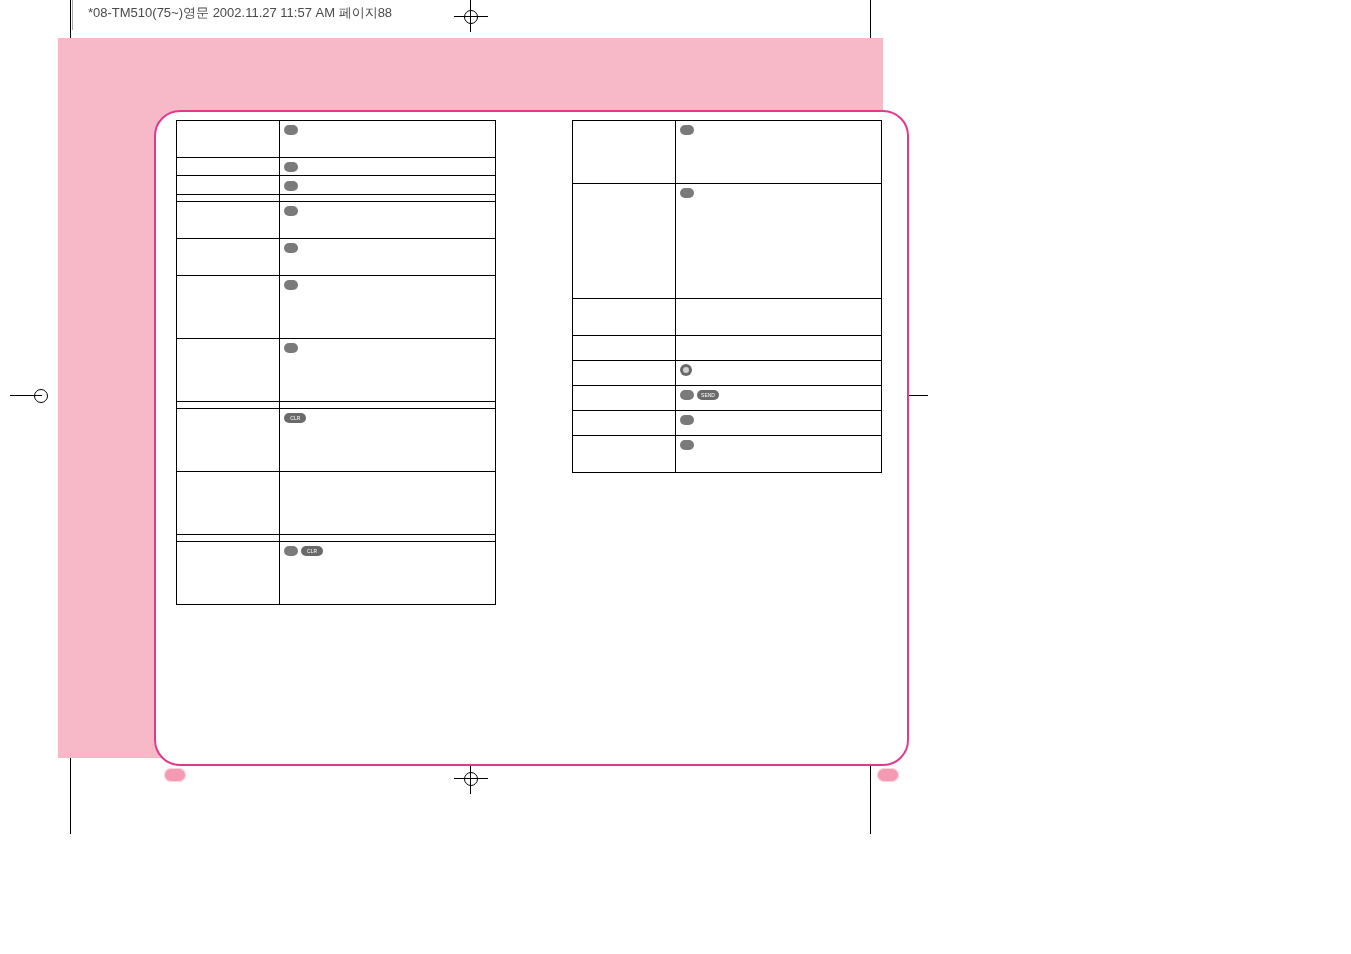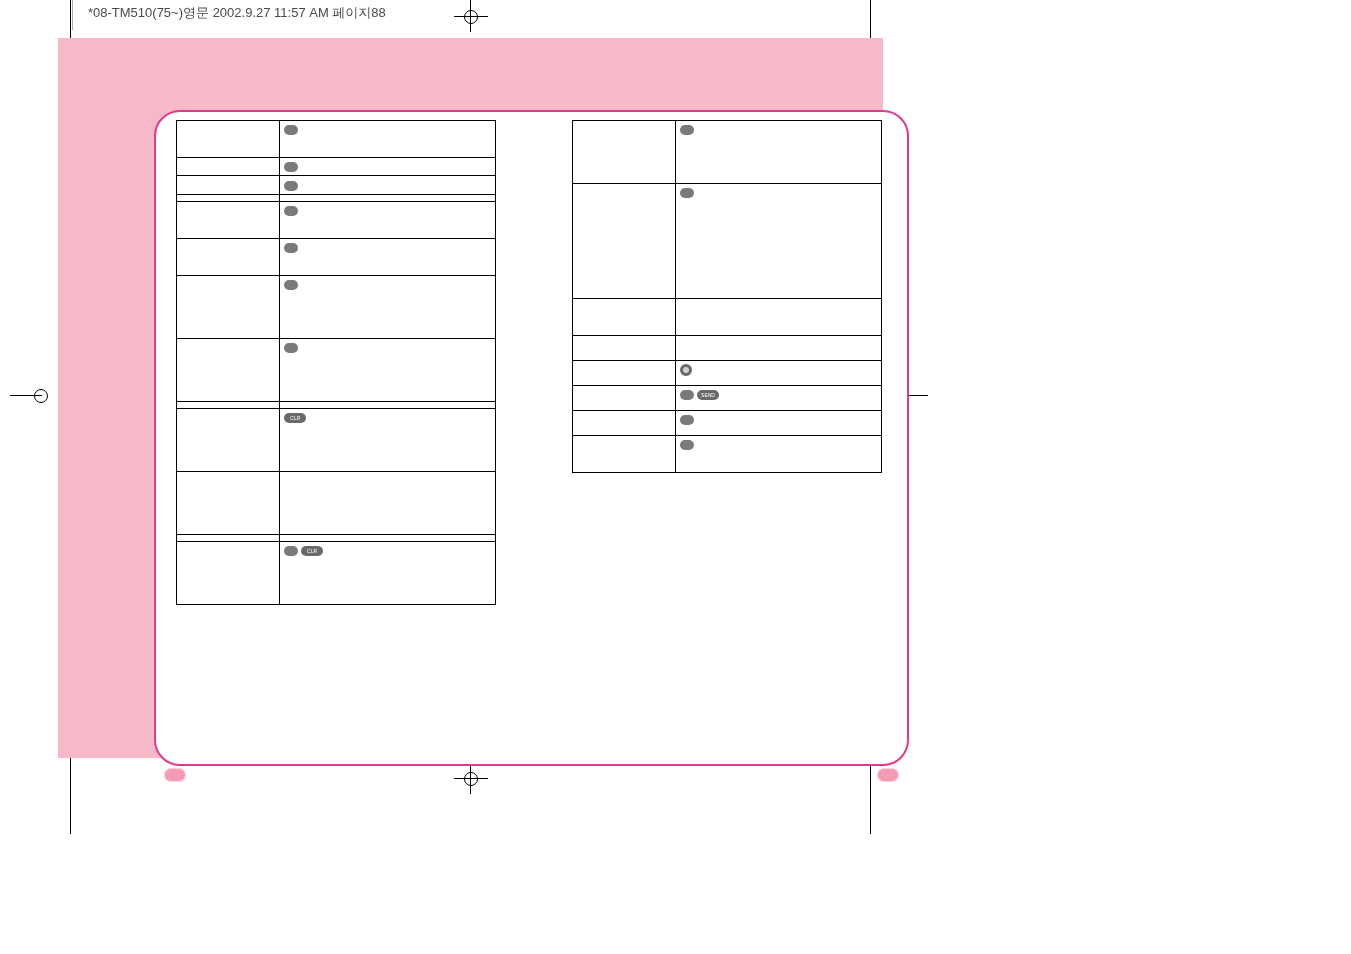--- a/index.html
+++ b/index.html
@@ -175,21 +175,21 @@
   .row-tall1 td { height: 30px; }
   .row-tall2 td { height: 56px; }
   .row-tall3 td { height: 108px; }
   .row-tall4 td { height: 18px; }
 
 </style>
 </head>
 <body>
 
 <div class="file-header-divider"></div>
-<div class="file-header">*08-TM510(75~)영문  2002.9.27 11:57 AM  페이지88</div>
+<div class="file-header">*08-TM510(75~)영문  2002.11.27 11:57 AM  페이지88</div>
 
 <div class="crop-v" style="left:70px; top:-20px;"></div>
 <div class="crop-v" style="left:70px; top:758px;"></div>
 <div class="crop-h" style="left:10px; top:395px; width:32px;"></div>
 <div class="reg-circle" style="left:34px; top:389px;"></div>
 
 <div class="crop-v" style="left:870px; top:-20px;"></div>
 <div class="crop-v" style="left:870px; top:758px;"></div>
 <div class="crop-h" style="left:896px; top:395px; width:32px;"></div>
 <div class="reg-circle" style="left:892px; top:389px;"></div>

